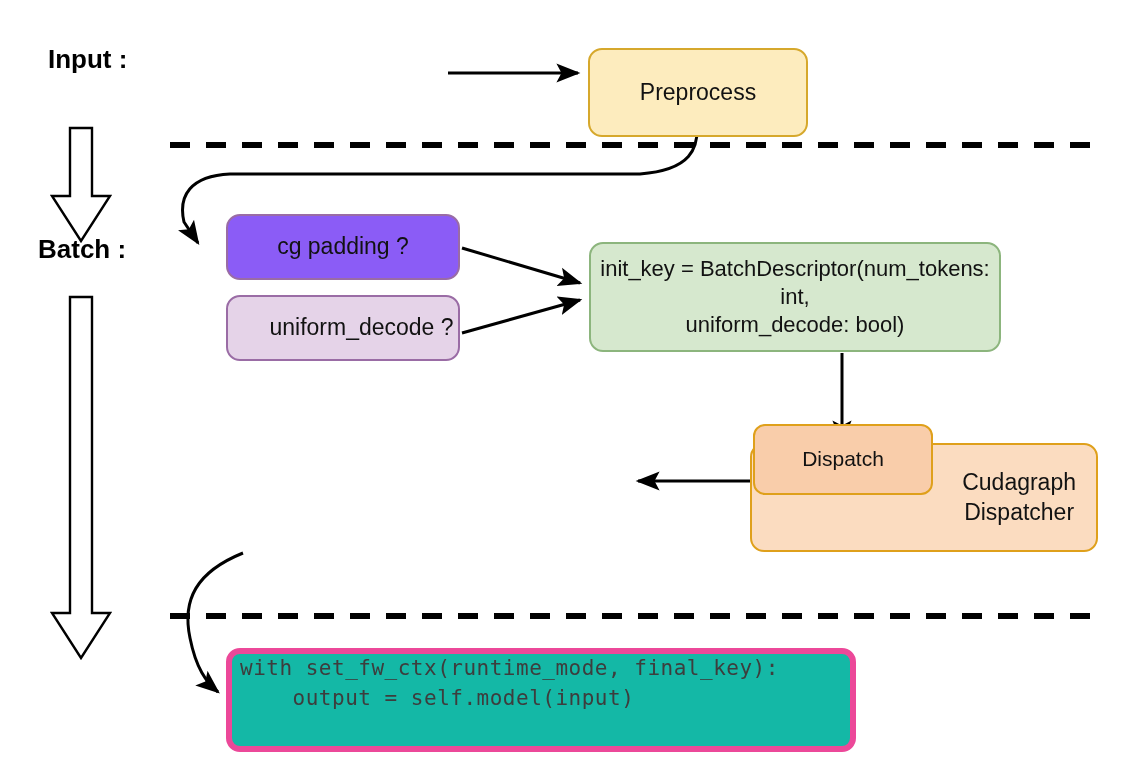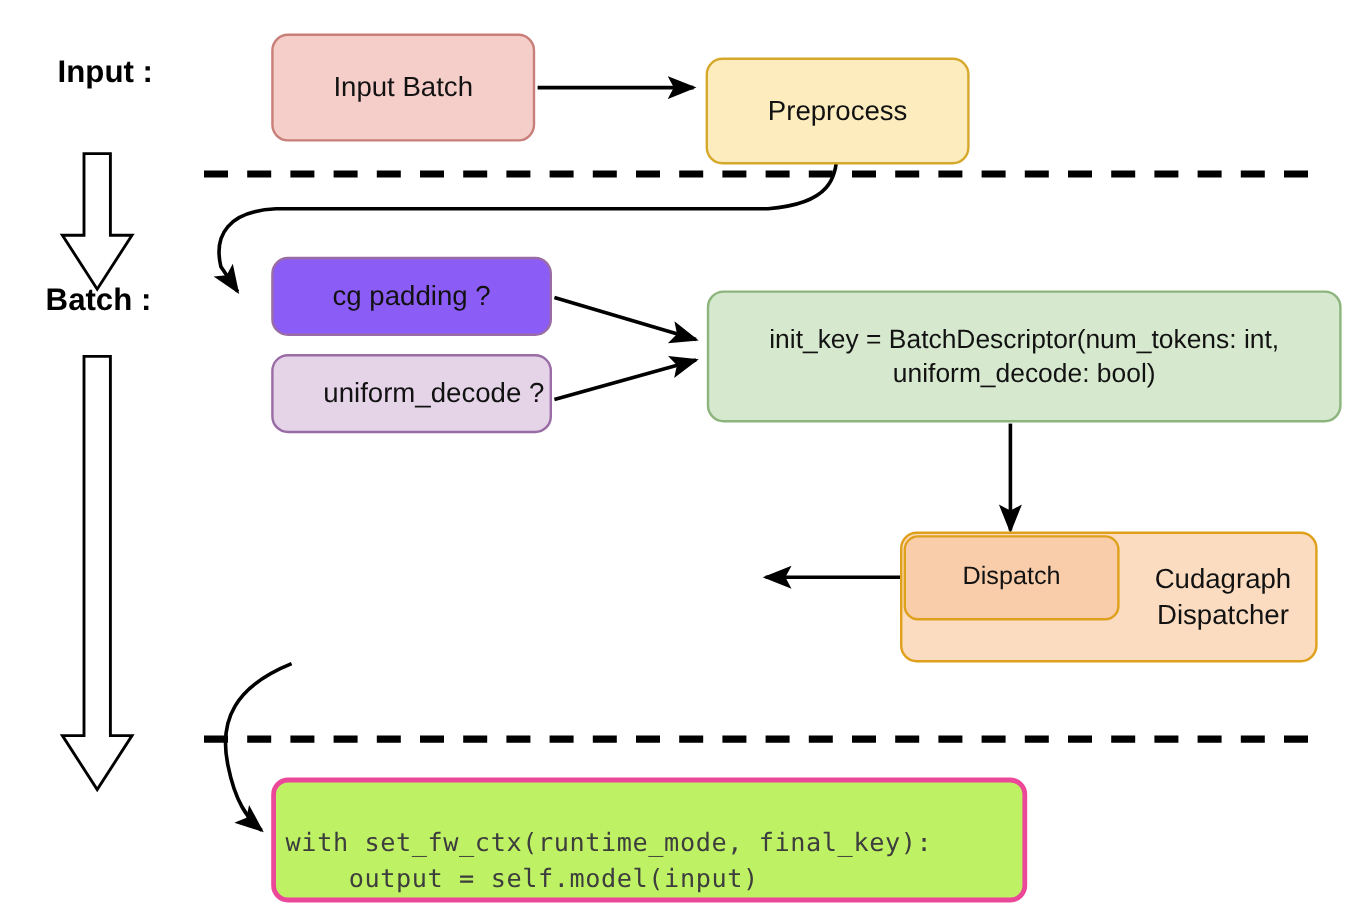--- a/index.html
+++ b/index.html
@@ -73,57 +73,57 @@
   }
   .n-uniform-decode {
     left: 226px; top: 295px; width: 234px; height: 66px;
     background: #e5d3e8;
     border: 2px solid #9a6ca5;
     border-radius: 14px;
     font-size: 23px;
     padding-left: 37px;
   }
   .n-init-key {
-    left: 589px; top: 242px; width: 529px; height: 110px;
+    left: 589px; top: 242px; width: 412px; height: 110px;
     background: #d6e8ce;
     border: 2px solid #8cb57d;
     border-radius: 14px;
     font-size: 22px;
   }
   .n-dispatcher-outer {
     left: 750px; top: 443px; width: 348px; height: 109px;
     background: #fbdcc0;
     border: 2px solid #dfa01b;
     border-radius: 14px;
     font-size: 23px;
     align-items: center;
     justify-content: flex-end;
     padding-right: 20px;
   }
   .n-dispatch-inner {
-    left: 753px; top: 446px; width: 180px; height: 71px;
+    left: 753px; top: 424px; width: 180px; height: 71px;
     background: #f9cdaa;
     border: 2px solid #dfa01b;
     border-radius: 12px;
     font-size: 21px;
   }
   .n-runtime-mode {
     left: 228px; top: 443px; width: 404px; height: 109px;
     background: #ccdef5;
     border: 2px solid #7fa8d8;
     border-radius: 14px;
     font-size: 21px;
   }
   .n-code {
     left: 226px; top: 648px; width: 630px; height: 104px;
-    background: #bef264;
-    border: 4px solid #ec4899;
+    background: #14b8a6;
+    border: 6px solid #ec4899;
     border-radius: 14px;
     font-family: "DejaVu Serif", serif;
-    align-items: flex-end;
+    align-items: flex-start;
     justify-content: flex-start;
     padding-left: 8px;
   }
   .code-text {
     font-family: "DejaVu Sans Mono", monospace;
     font-size: 21px;
     color: #3d3d3d;
     white-space: pre;
     text-align: left;
     line-height: 1.42;
@@ -160,23 +160,20 @@
     <line x1="842" y1="353" x2="842" y2="442" stroke="#000000" stroke-width="3" marker-end="url(#arrowhead)"></line>
 
     <line x1="751" y1="481" x2="638" y2="481" stroke="#000000" stroke-width="3" marker-end="url(#arrowhead)"></line>
 
     <path d="M 243,553 C 196,572 182,600 190,638 C 196,668 206,682 218,692" fill="none" stroke="#000000" stroke-width="3" marker-end="url(#arrowhead)"></path>
   </svg>
 
   <div class="stage-label" style="left:30px; top:44px;margin-left:18px;">Input :</div>
   <div class="stage-label" style="left:38px; top:234px;">Batch :</div>
 
-  <div class="node n-input-batch">
-    <span class="node-text">Input Batch</span>
-  </div>
 
   <div class="node n-preprocess">
     <span class="node-text">Preprocess</span>
   </div>
 
   <div class="node n-cg-padding">
     <span class="node-text">cg padding ?</span>
   </div>
 
   <div class="node n-uniform-decode">

